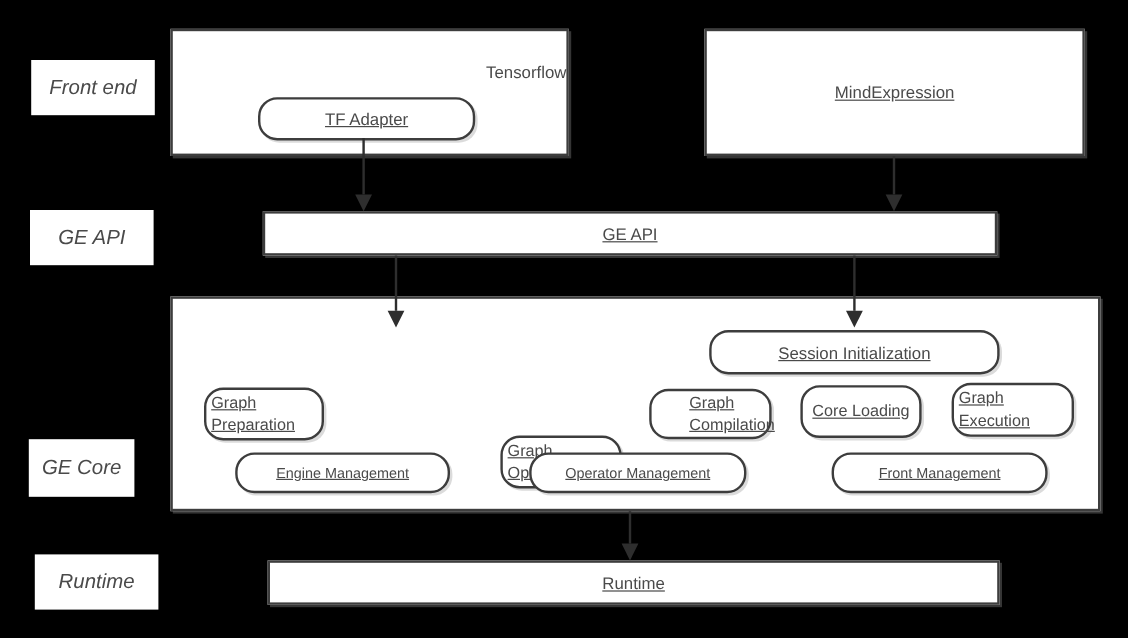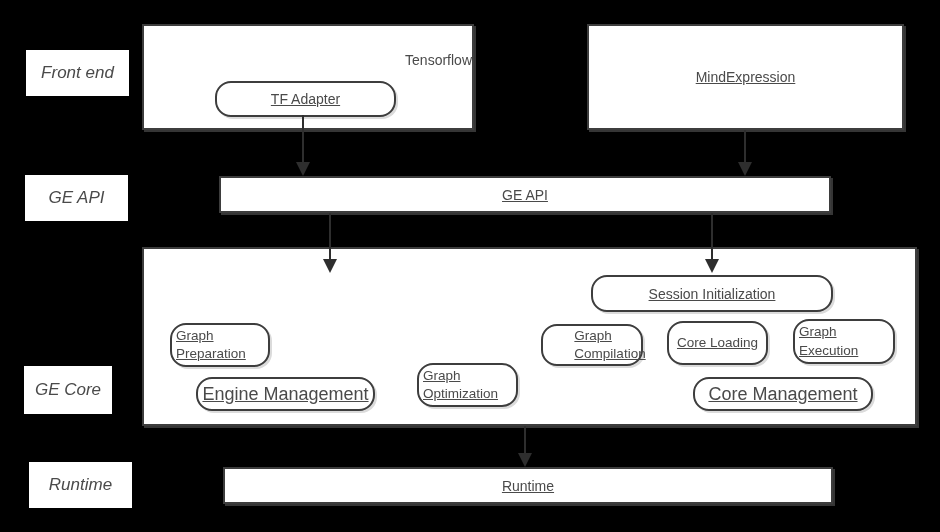--- a/index.html
+++ b/index.html
@@ -33,21 +33,21 @@
     border: 2px solid var(--border);
     box-shadow: 2px 2px 0 rgba(140,140,140,0.38);
     display: flex; align-items: center; justify-content: center;
     text-align: left;
     font-size: 14px;
     color: var(--text);
     text-decoration: underline;
   }
   .box.inner { box-shadow: 2px 2px 0 rgba(110,110,110,0.25); border-radius: 16px; }
   .module { font-size: 13.5px; line-height: 1.35; padding: 0 4px; }
-  .manager { font-size: 18px; }
+  .manager { font-size: 12px; }
 
   .container-box {
     position: absolute;
     background: var(--fill);
     border: 2px solid var(--border);
     box-shadow: 2px 2px 0 rgba(140,140,140,0.38);
   }
 
   .tensorflow-title {
     position: absolute;
@@ -94,21 +94,22 @@
 
     <div class="box inner module" style="left:26px; top:74px; width:100px; height:44px;">Graph Preparation</div>
 
     <div class="box inner" style="left:447px; top:26px; width:242px; height:37px;">Session Initialization</div>
     <div class="box inner module" style="left:273px; top:74px; width:101px; height:44px;margin-top:40px;">Graph Optimization</div>
     <div class="box inner module" style="left:397px; top:75px; width:102px; height:42px;padding-left:40px;">Graph Compilation</div>
     <div class="box inner module" style="left:523px; top:72px; width:101px; height:44px;">Core Loading</div>
     <div class="box inner module" style="left:649px; top:70px; width:102px; height:45px;">Graph Execution</div>
 
     <div class="box inner manager" style="left:52px; top:128px; width:179px; height:34px;">Engine Management</div>
-    <div class="box inner manager" style="left:549px; top:128px; width:180px; height:34px;">Core Management</div>
+    <div class="box inner manager" style="left:297px; top:128px; width:181px; height:34px;">Operator Management</div>
+    <div class="box inner manager" style="left:549px; top:128px; width:180px; height:34px;">Front Management</div>
   </div>
 
   <div class="box" style="left:223px; top:467px; width:610px; height:37px;">Runtime</div>
 
   <div class="arrow" style="left:296px; top:115px; height:61px;">
     <div class="shaft"></div>
     <div class="head"></div>
   </div>
   <div class="arrow" style="left:738px; top:130px; height:46px;">
     <div class="shaft"></div>

